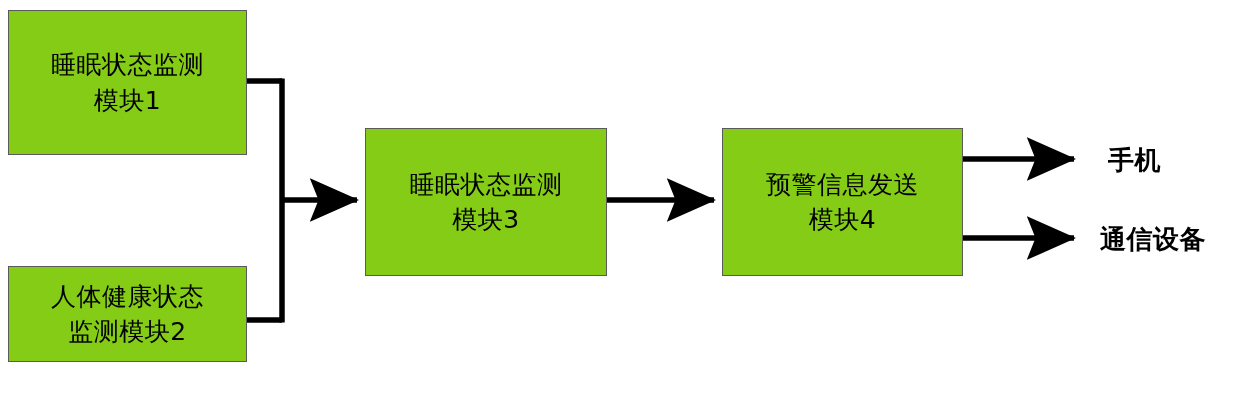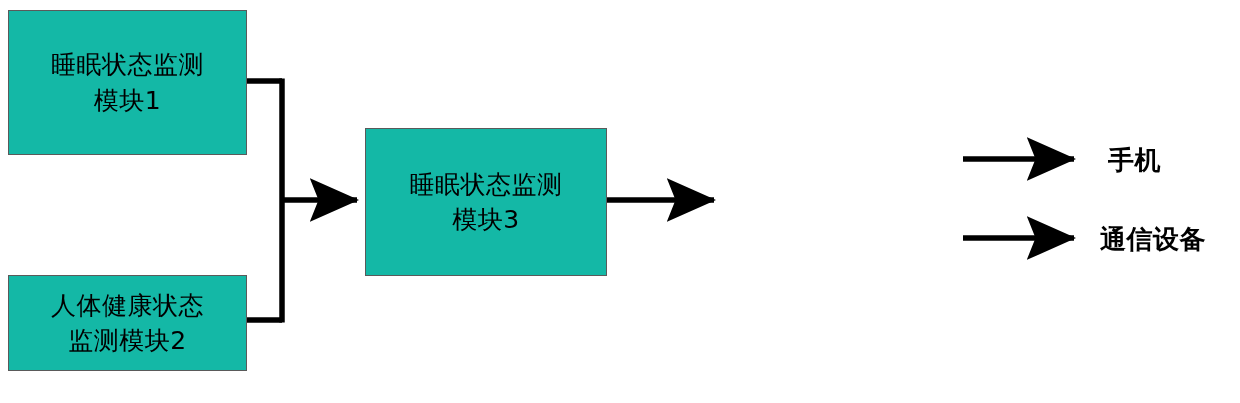--- a/index.html
+++ b/index.html
@@ -15,21 +15,21 @@
     position: relative;
     width: 1240px;
     height: 403px;
     background: #ffffff;
     overflow: hidden;
   }
   .block {
     position: absolute;
     box-sizing: border-box;
     border: 1.6px solid #5a5a5a;
-    background: #14b8a6;
+    background: #84cc16;
     display: flex;
     align-items: center;
     justify-content: center;
     text-align: center;
   }
   .block-label {
     font-family: "DejaVu Sans", "Liberation Sans", sans-serif;
     font-size: 25px;
     line-height: 1.42;
     color: #000000;
@@ -49,21 +49,21 @@
   }
   #wires {
     position: absolute;
     left: 0;
     top: 0;
     width: 1240px;
     height: 403px;
     pointer-events: none;
   }
   #block-1 { left: 8px;   top: 10px;  width: 239px; height: 145px; }
-  #block-2 { left: 8px;   top: 275px; width: 239px; height: 96px; }
+  #block-2 { left: 8px;   top: 266px; width: 239px; height: 96px; }
   #block-3 { left: 365px; top: 128px; width: 242px; height: 148px; }
   #block-4 { left: 722px; top: 128px; width: 241px; height: 148px; }
   #endpoint-label-phone  { left: 1108px; top: 147px; }
   #endpoint-label-comms  { left: 1100px; top: 226px; text-align: right; }
 </style>
 </head>
 <body>
 
 <div id="diagram-root">
 
@@ -95,18 +95,22 @@
   <div class="block" id="block-2">
     <span class="block-label">人体健康状态
 监测模块2</span>
   </div>
 
   <div class="block" id="block-3">
     <span class="block-label">睡眠状态监测
 模块3</span>
   </div>
 
+  <div class="block" id="block-4">
+    <span class="block-label">预警信息发送
+模块4</span>
+  </div>
 
   <div class="endpoint-label" id="endpoint-label-phone">手机</div>
 
   <div class="endpoint-label" id="endpoint-label-comms">通信设备</div>
 
 </div>
 
 </body></html>

